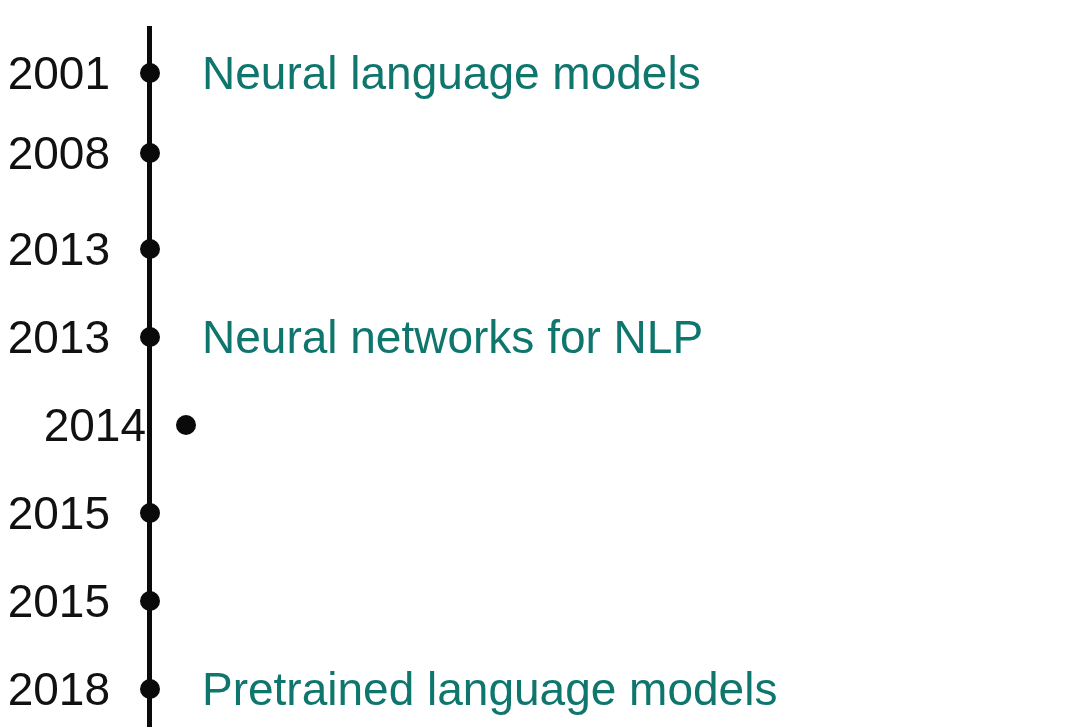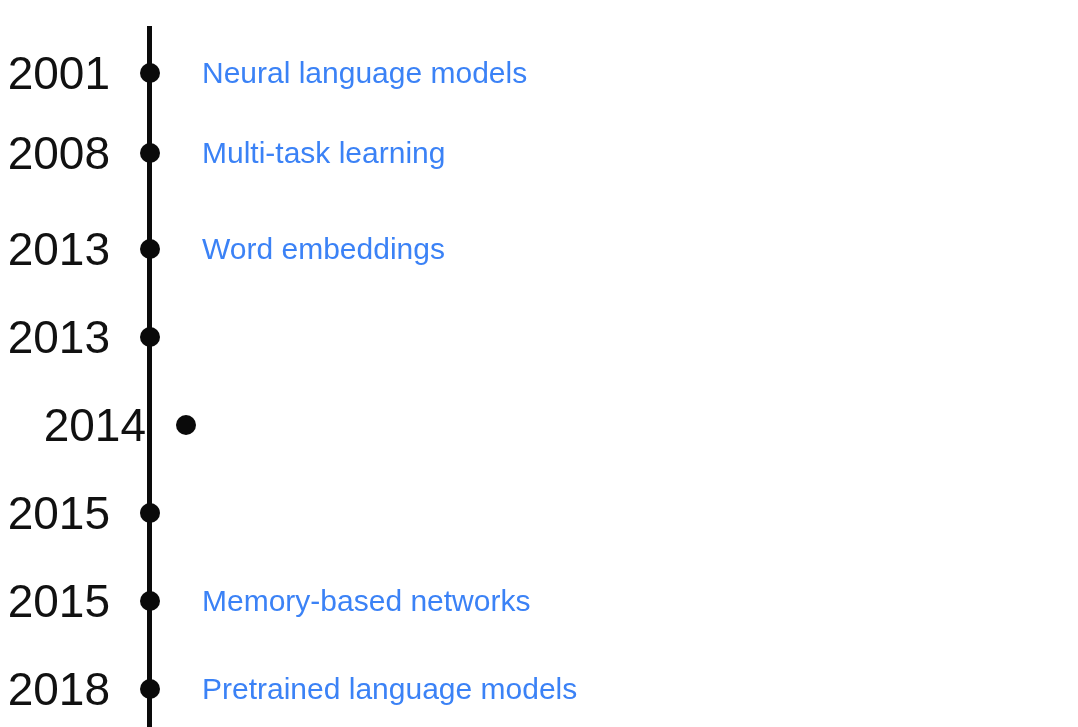--- a/index.html
+++ b/index.html
@@ -63,69 +63,67 @@
     border-radius: 50%;
     background: #0a0a0a;
   }
 
   .timeline-label {
     position: absolute;
     left: 202px;
     top: 0;
     height: 88px;
     line-height: 88px;
-    font-size: 30px;
-    color: #3b82f6;
+    font-size: 46px;
+    color: #0f766e;
     white-space: nowrap;
   }
 </style>
 </head>
 <body>
 
 <div id="timeline-figure">
 
   <div id="timeline-axis"></div>
 
   <div class="timeline-row" style="top:73px;">
     <div class="timeline-year">2001</div>
     <div class="timeline-dot"></div>
     <div class="timeline-label">Neural language models</div>
   </div>
 
   <div class="timeline-row" style="top:153px;">
     <div class="timeline-year">2008</div>
     <div class="timeline-dot"></div>
-    <div class="timeline-label">Multi-task learning</div>
   </div>
 
   <div class="timeline-row" style="top:249px;">
     <div class="timeline-year">2013</div>
     <div class="timeline-dot"></div>
-    <div class="timeline-label">Word embeddings</div>
   </div>
 
   <div class="timeline-row" style="top:337px;">
     <div class="timeline-year">2013</div>
     <div class="timeline-dot"></div>
+    <div class="timeline-label">Neural networks for NLP</div>
   </div>
 
   <div class="timeline-row" style="top:425px;margin-left:36px;">
     <div class="timeline-year">2014</div>
     <div class="timeline-dot"></div>
   </div>
 
   <div class="timeline-row" style="top:513px;">
     <div class="timeline-year">2015</div>
     <div class="timeline-dot"></div>
   </div>
 
   <div class="timeline-row" style="top:601px;">
     <div class="timeline-year">2015</div>
     <div class="timeline-dot"></div>
-    <div class="timeline-label">Memory-based networks</div>
   </div>
 
   <div class="timeline-row" style="top:689px;">
     <div class="timeline-year">2018</div>
     <div class="timeline-dot"></div>
     <div class="timeline-label">Pretrained language models</div>
   </div>
 
 </div>
 

